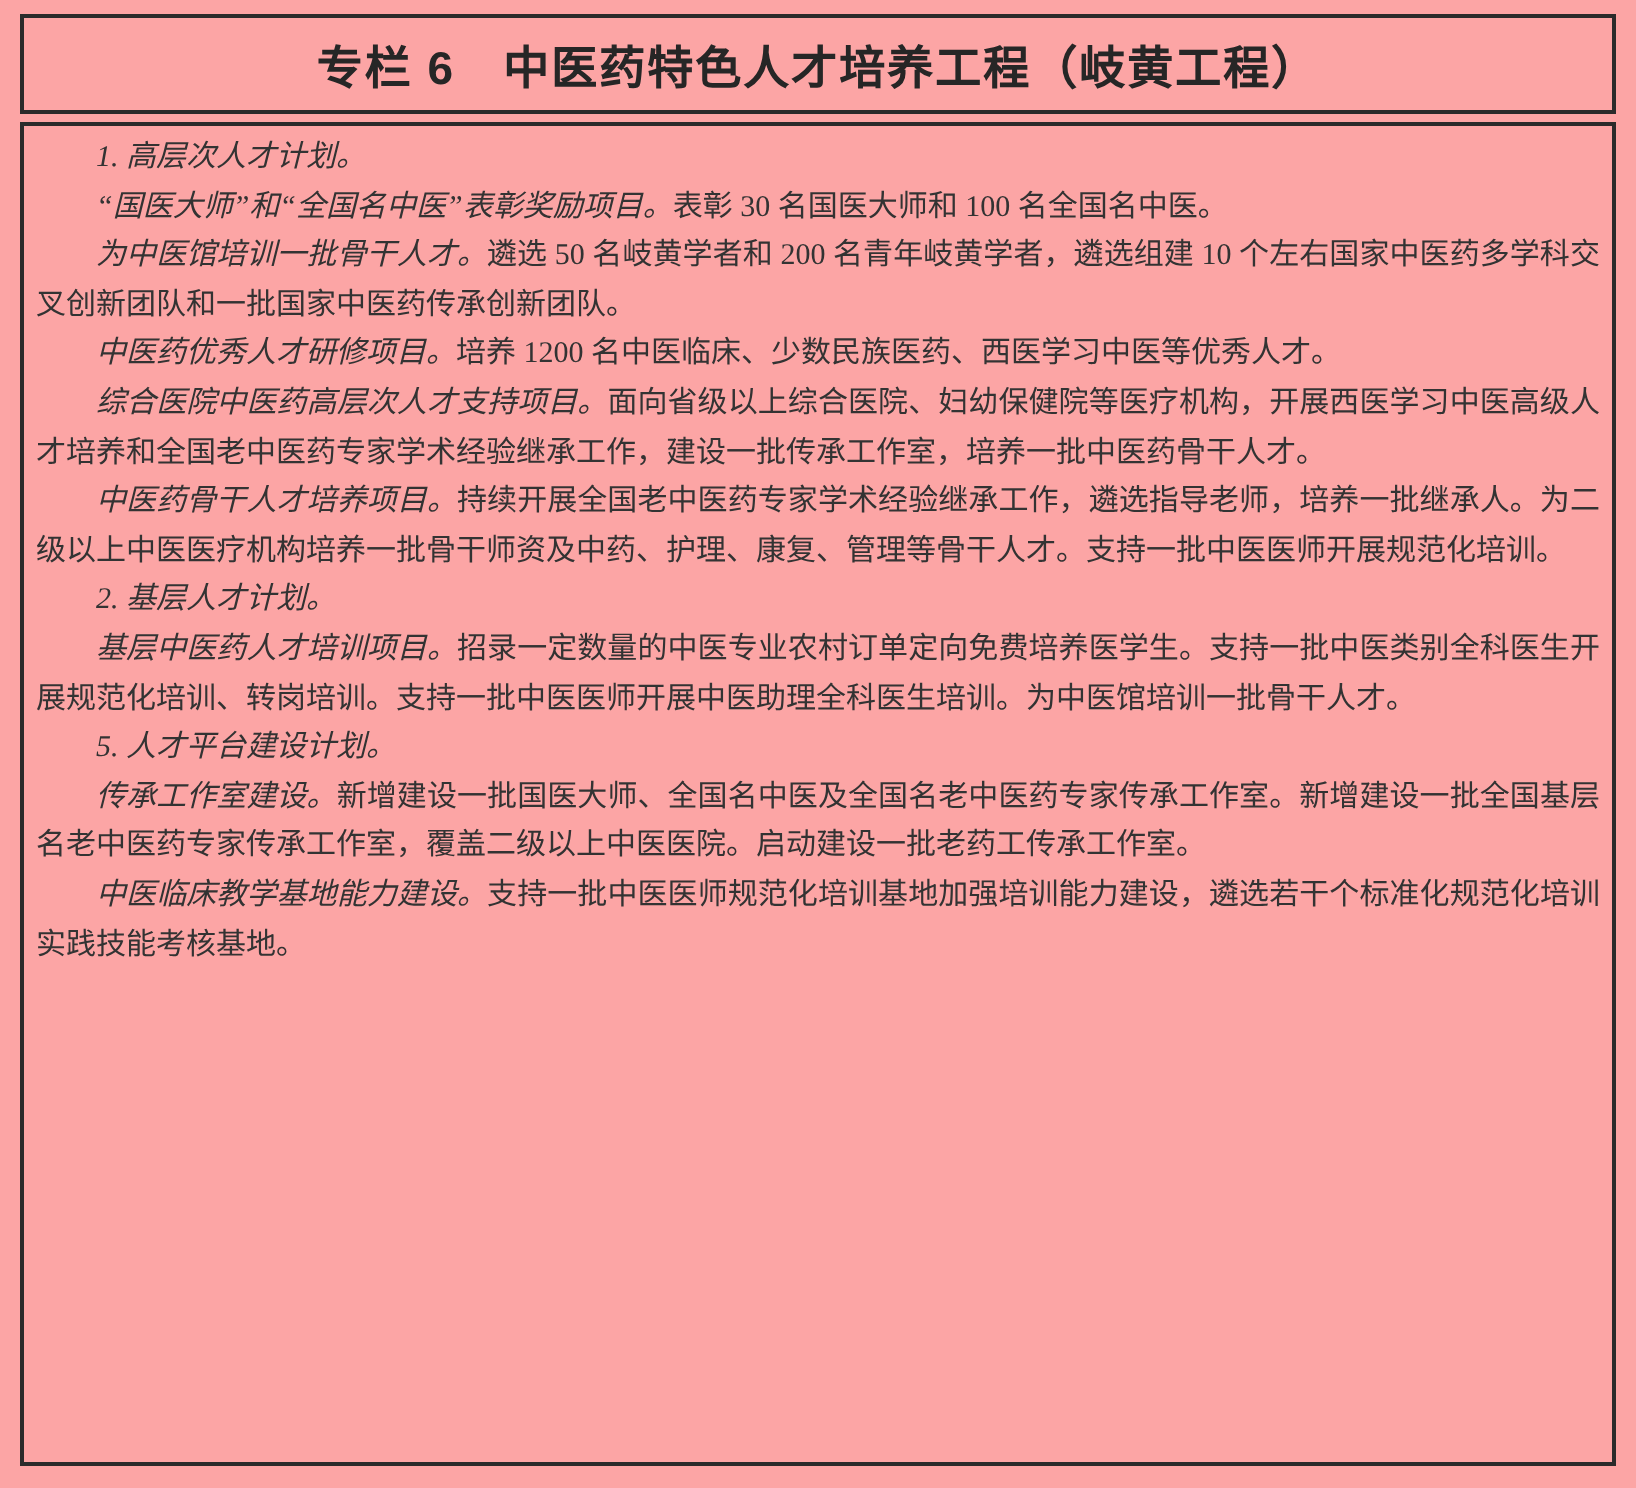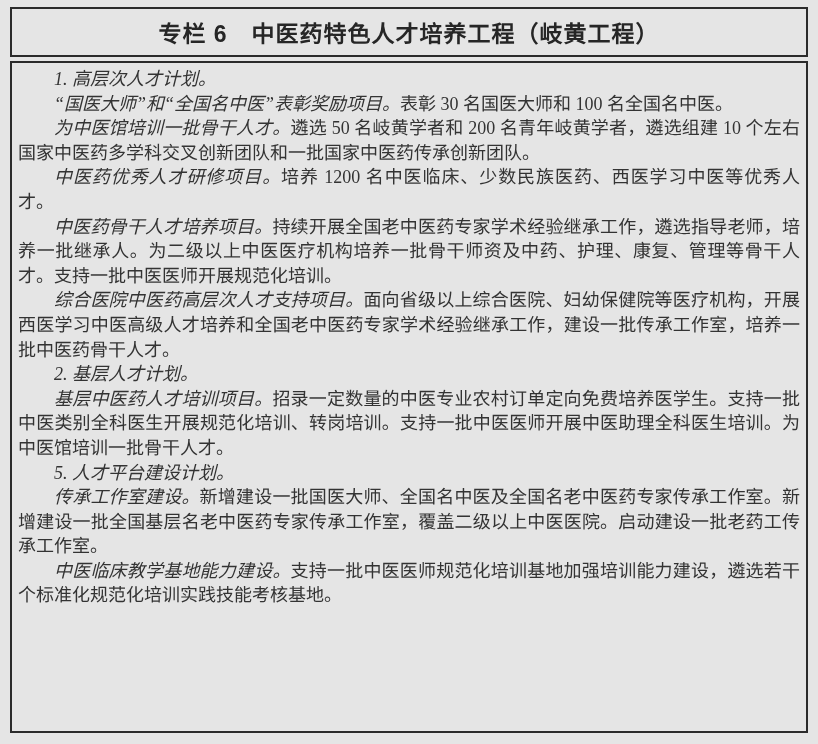--- a/index.html
+++ b/index.html
@@ -7,21 +7,21 @@
     padding: 0;
     width: 818px;
     height: 744px;
     background: #ffffff;
     overflow: hidden;
   }
   .page {
     position: relative;
     width: 818px;
     height: 744px;
-    background: #e5e5e5;
+    background: #fca5a5;
   }
   .title-box {
     position: absolute;
     left: 10px;
     top: 7px;
     width: 798px;
     height: 50px;
     box-sizing: border-box;
     border: 2px solid #2b2b2b;
     display: flex;
@@ -44,21 +44,21 @@
     height: 672px;
     box-sizing: border-box;
     border: 2px solid #2b2b2b;
     padding: 4px 6px 0 6px;
     overflow: hidden;
   }
   .body-box p {
     margin: 0;
     padding: 0;
     font-family: "Liberation Serif", serif;
-    font-size: 18px;
+    font-size: 15px;
     line-height: 24.6px;
     color: #333333;
     text-align: justify;
     text-indent: 2em;
   }
   .lead {
     font-style: italic; 
   }
 </style>
 </head>
@@ -68,22 +68,22 @@
 
   <div class="title-box">
     <span class="title-text">专栏 6　中医药特色人才培养工程（岐黄工程）</span>
   </div>
 
   <div class="body-box">
     <p><span class="lead">1. 高层次人才计划。</span><span></span></p>
     <p><span class="lead">“国医大师”和“全国名中医”表彰奖励项目。</span><span>表彰 30 名国医大师和 100 名全国名中医。</span></p>
     <p><span class="lead">为中医馆培训一批骨干人才。</span><span>遴选 50 名岐黄学者和 200 名青年岐黄学者，遴选组建 10 个左右国家中医药多学科交叉创新团队和一批国家中医药传承创新团队。</span></p>
     <p><span class="lead">中医药优秀人才研修项目。</span><span>培养 1200 名中医临床、少数民族医药、西医学习中医等优秀人才。</span></p>
+    <p><span class="lead">综合医院中医药高层次人才支持项目。</span><span>面向省级以上综合医院、妇幼保健院等医疗机构，开展西医学习中医高级人才培养和全国老中医药专家学术经验继承工作，建设一批传承工作室，培养一批中医药骨干人才。</span></p>
     <p><span class="lead">中医药骨干人才培养项目。</span><span>持续开展全国老中医药专家学术经验继承工作，遴选指导老师，培养一批继承人。为二级以上中医医疗机构培养一批骨干师资及中药、护理、康复、管理等骨干人才。支持一批中医医师开展规范化培训。</span></p>
-    <p><span class="lead">综合医院中医药高层次人才支持项目。</span><span>面向省级以上综合医院、妇幼保健院等医疗机构，开展西医学习中医高级人才培养和全国老中医药专家学术经验继承工作，建设一批传承工作室，培养一批中医药骨干人才。</span></p>
     <p><span class="lead">2. 基层人才计划。</span><span></span></p>
     <p><span class="lead">基层中医药人才培训项目。</span><span>招录一定数量的中医专业农村订单定向免费培养医学生。支持一批中医类别全科医生开展规范化培训、转岗培训。支持一批中医医师开展中医助理全科医生培训。为中医馆培训一批骨干人才。</span></p>
     <p><span class="lead">5. 人才平台建设计划。</span><span></span></p>
     <p><span class="lead">传承工作室建设。</span><span>新增建设一批国医大师、全国名中医及全国名老中医药专家传承工作室。新增建设一批全国基层名老中医药专家传承工作室，覆盖二级以上中医医院。启动建设一批老药工传承工作室。</span></p>
     <p><span class="lead">中医临床教学基地能力建设。</span><span>支持一批中医医师规范化培训基地加强培训能力建设，遴选若干个标准化规范化培训实践技能考核基地。</span></p>
   </div>
 
 </div>
 
 </body></html>

